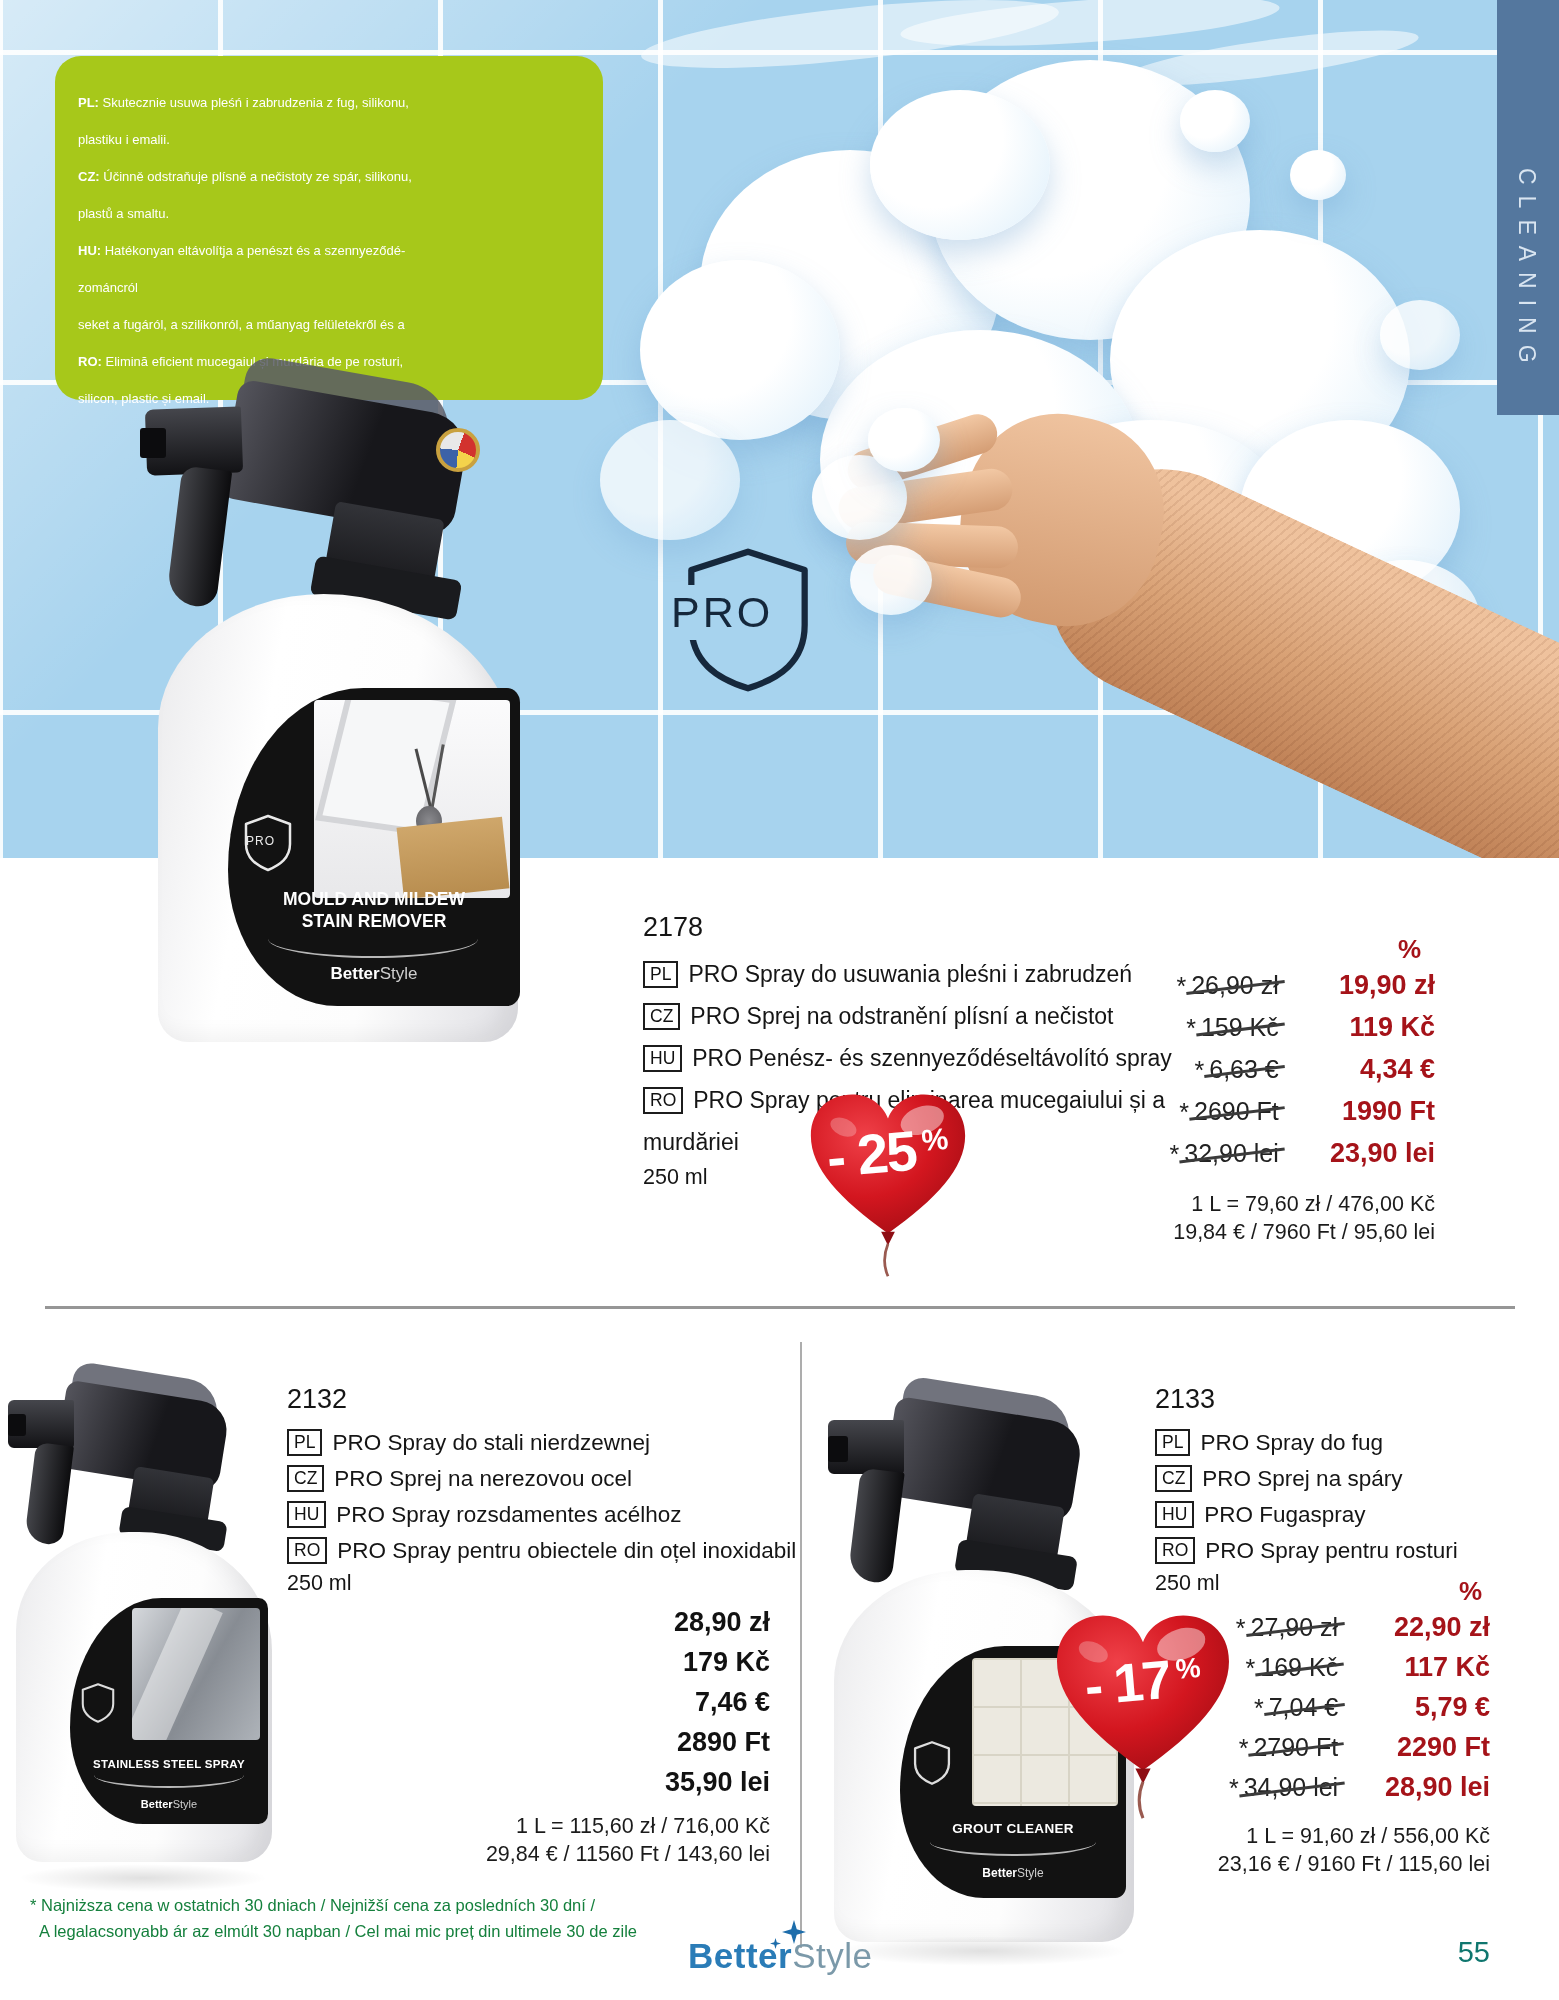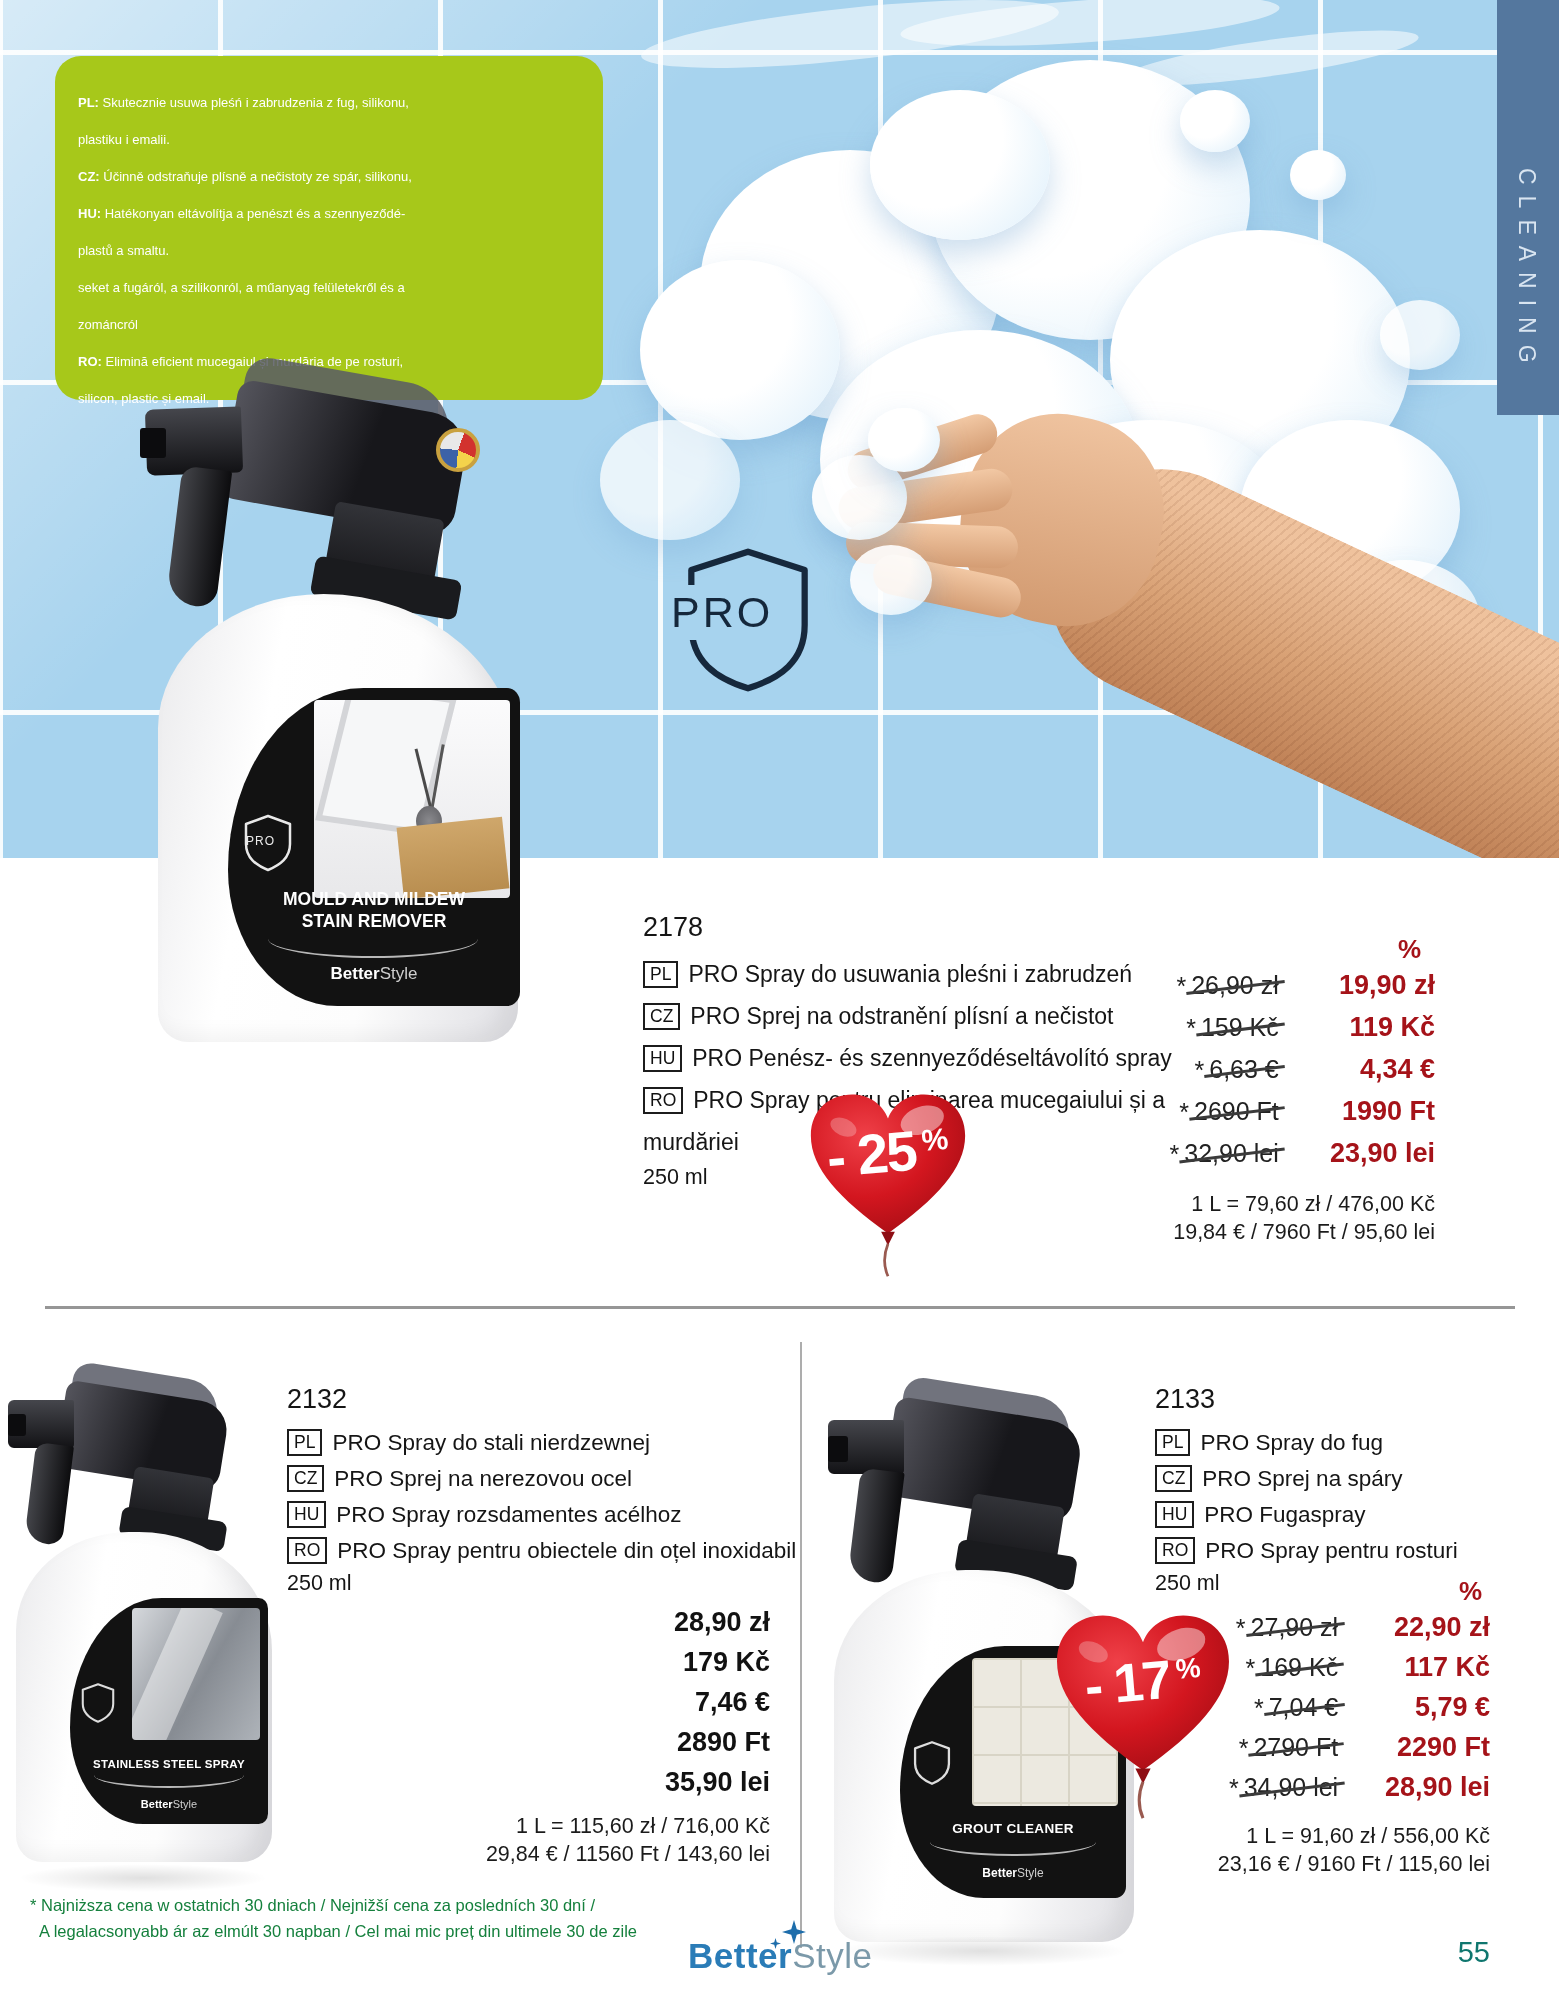--- a/index.html
+++ b/index.html
@@ -150,24 +150,24 @@
 
     <div class="tab">
       <div class="tab-label">CLEANING</div>
     </div>
   </div>
 
   <div class="desc">
     <div class="line"><span class="lb">PL:</span><span> Skutecznie usuwa pleśń i zabrudzenia z fug, silikonu,</span></div>
     <div class="line"><span class="lb"></span><span>plastiku i emalii.</span></div>
     <div class="line"><span class="lb">CZ:</span><span> Účinně odstraňuje plísně a nečistoty ze spár, silikonu,</span></div>
+    <div class="line"><span class="lb"></span><span>plastů a smaltu.</span></div>
     <div class="line"><span class="lb">HU:</span><span> Hatékonyan eltávolítja a penészt és a szennyeződé-</span></div>
-    <div class="line"><span class="lb"></span><span>plastů a smaltu.</span></div>
+    <div class="line"><span class="lb"></span><span>zománcról</span></div>
     <div class="line"><span class="lb"></span><span>seket a fugáról, a szilikonról, a műanyag felületekről és a</span></div>
-    <div class="line"><span class="lb"></span><span>zománcról</span></div>
     <div class="line"><span class="lb">RO:</span><span> Elimină eficient mucegaiul și murdăria de pe rosturi,</span></div>
     <div class="line"><span class="lb"></span><span>silicon, plastic și email.</span></div>
   </div>
 
   <div class="prologo">
     <svg width="140" height="178" viewBox="0 0 168 180">
       <path d="M84 8 L152 30 L152 96 C152 140 122 160 84 172 C46 160 16 140 16 96 L16 30 Z" fill="none" stroke="#16283c" stroke-width="7.5" stroke-linejoin="round"></path>
     </svg>
     <span class="ptxt">PRO</span>
   </div>

